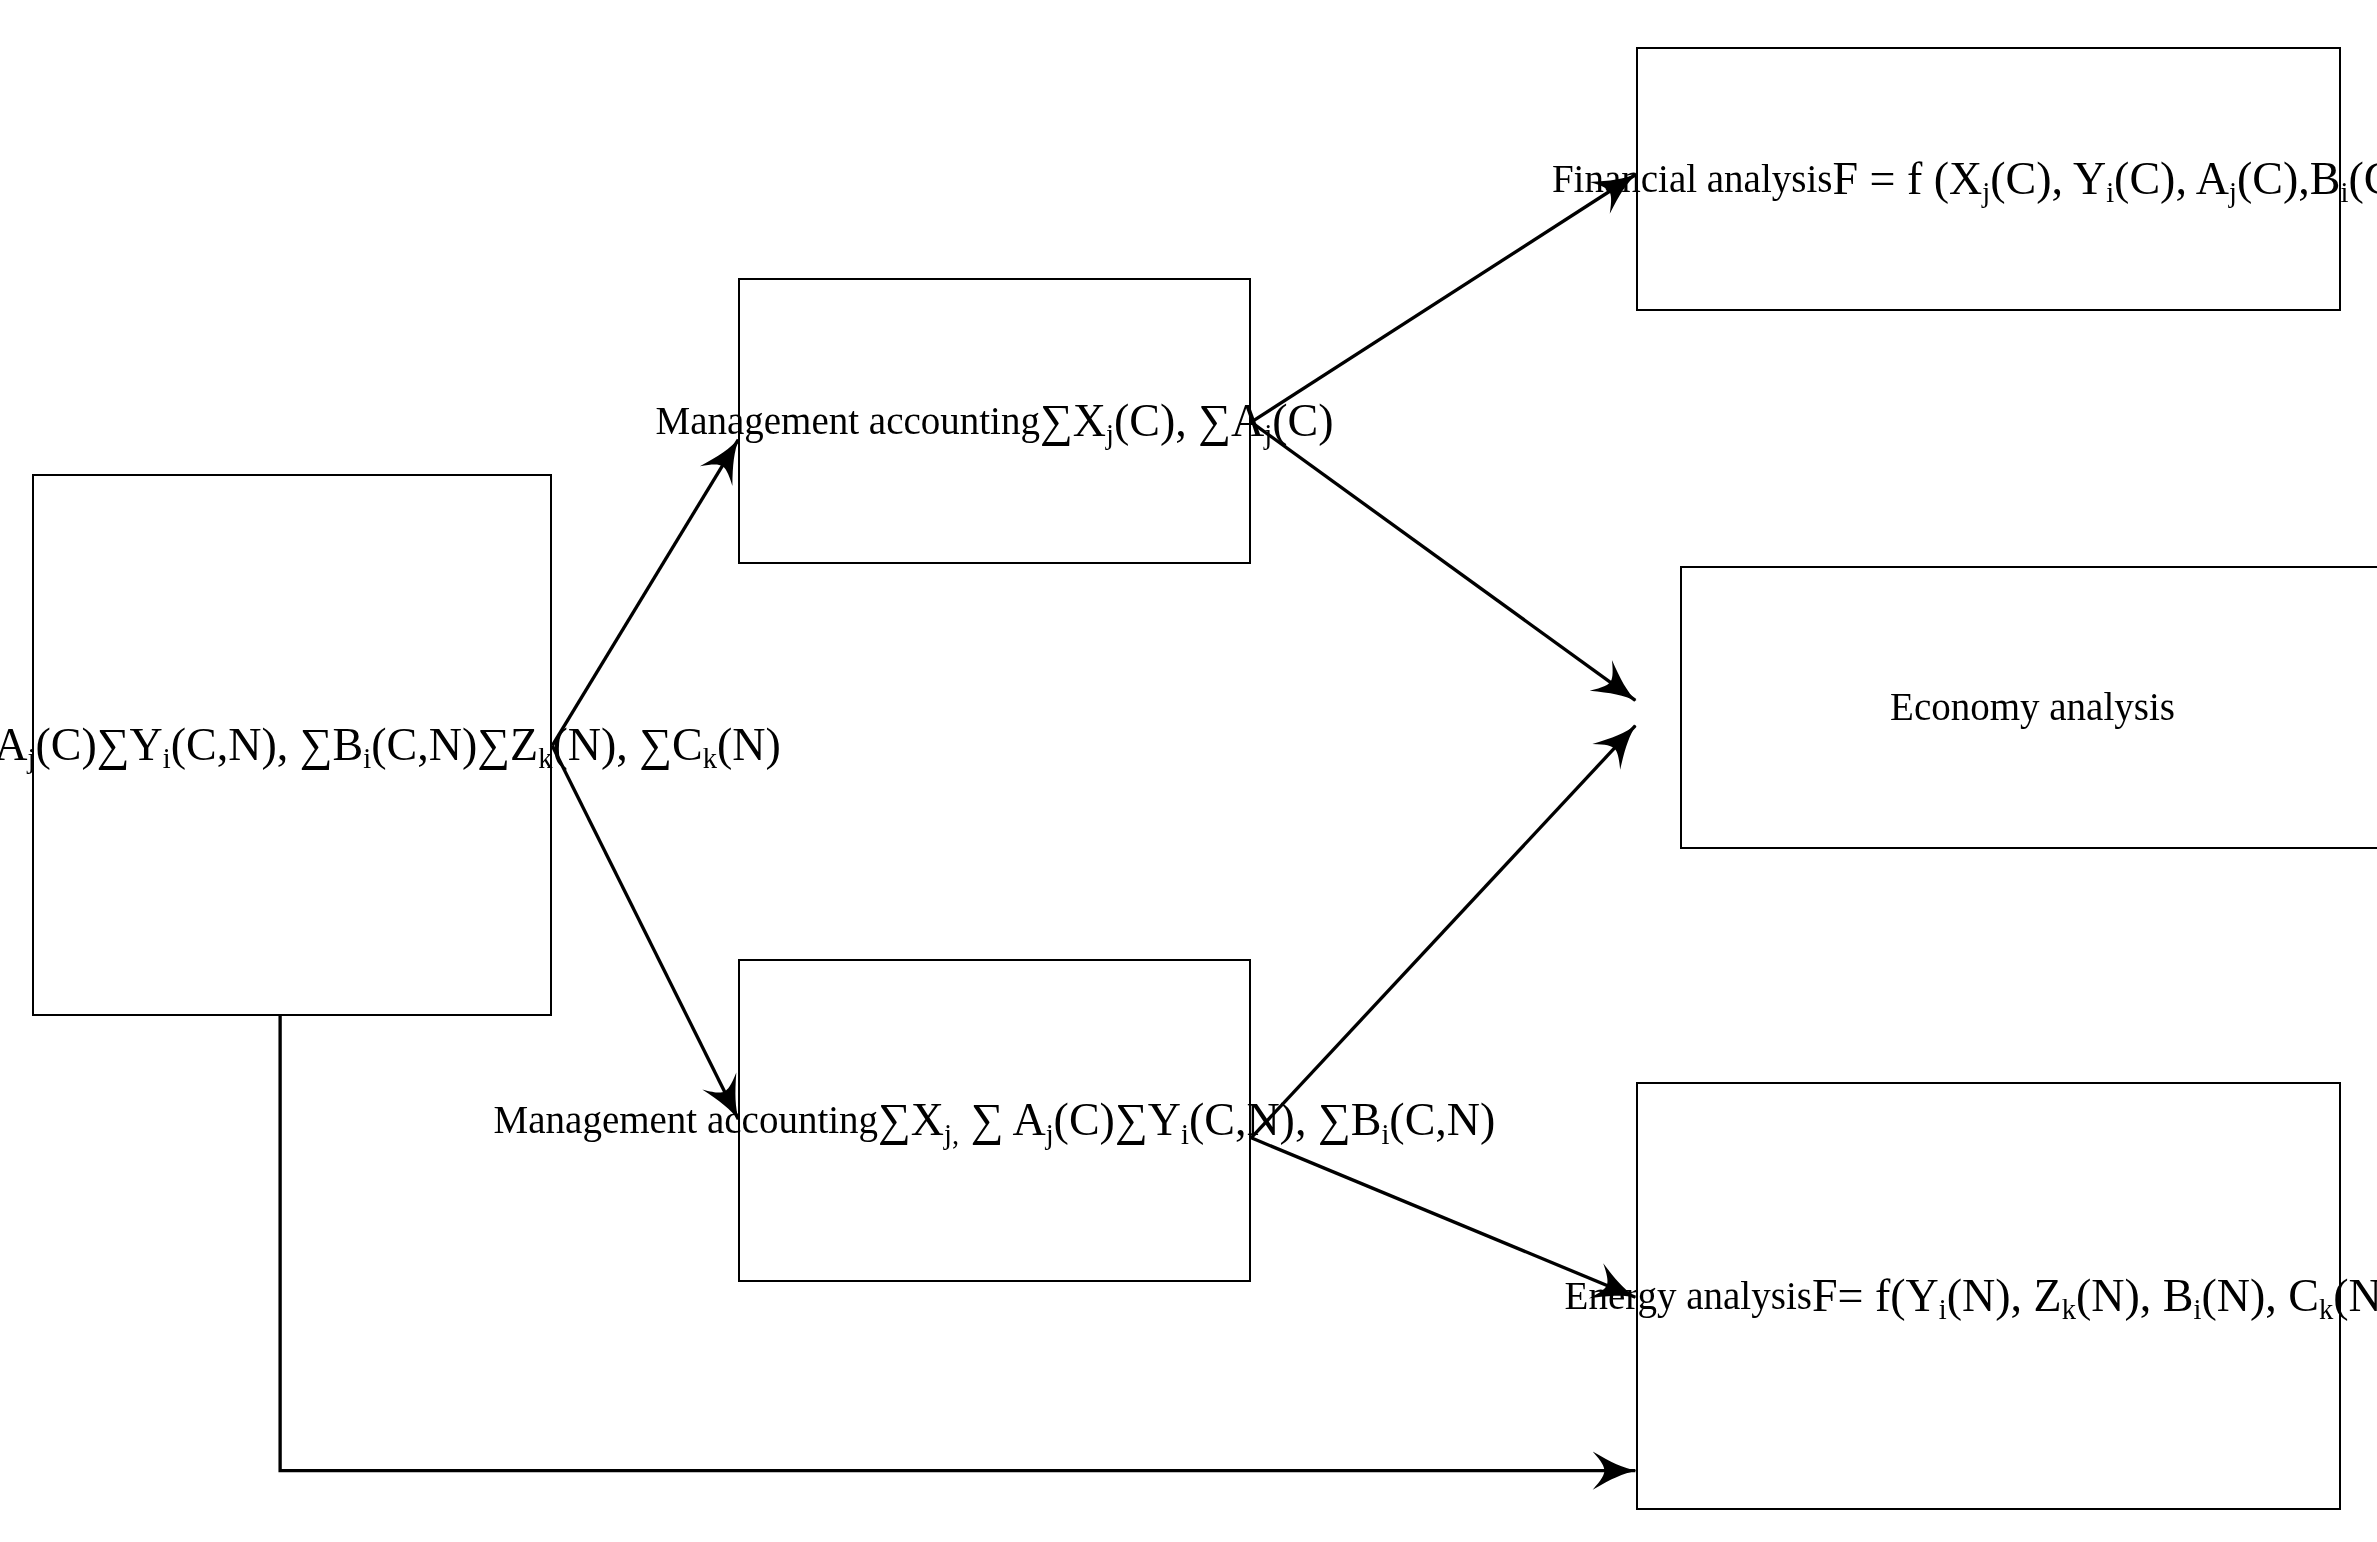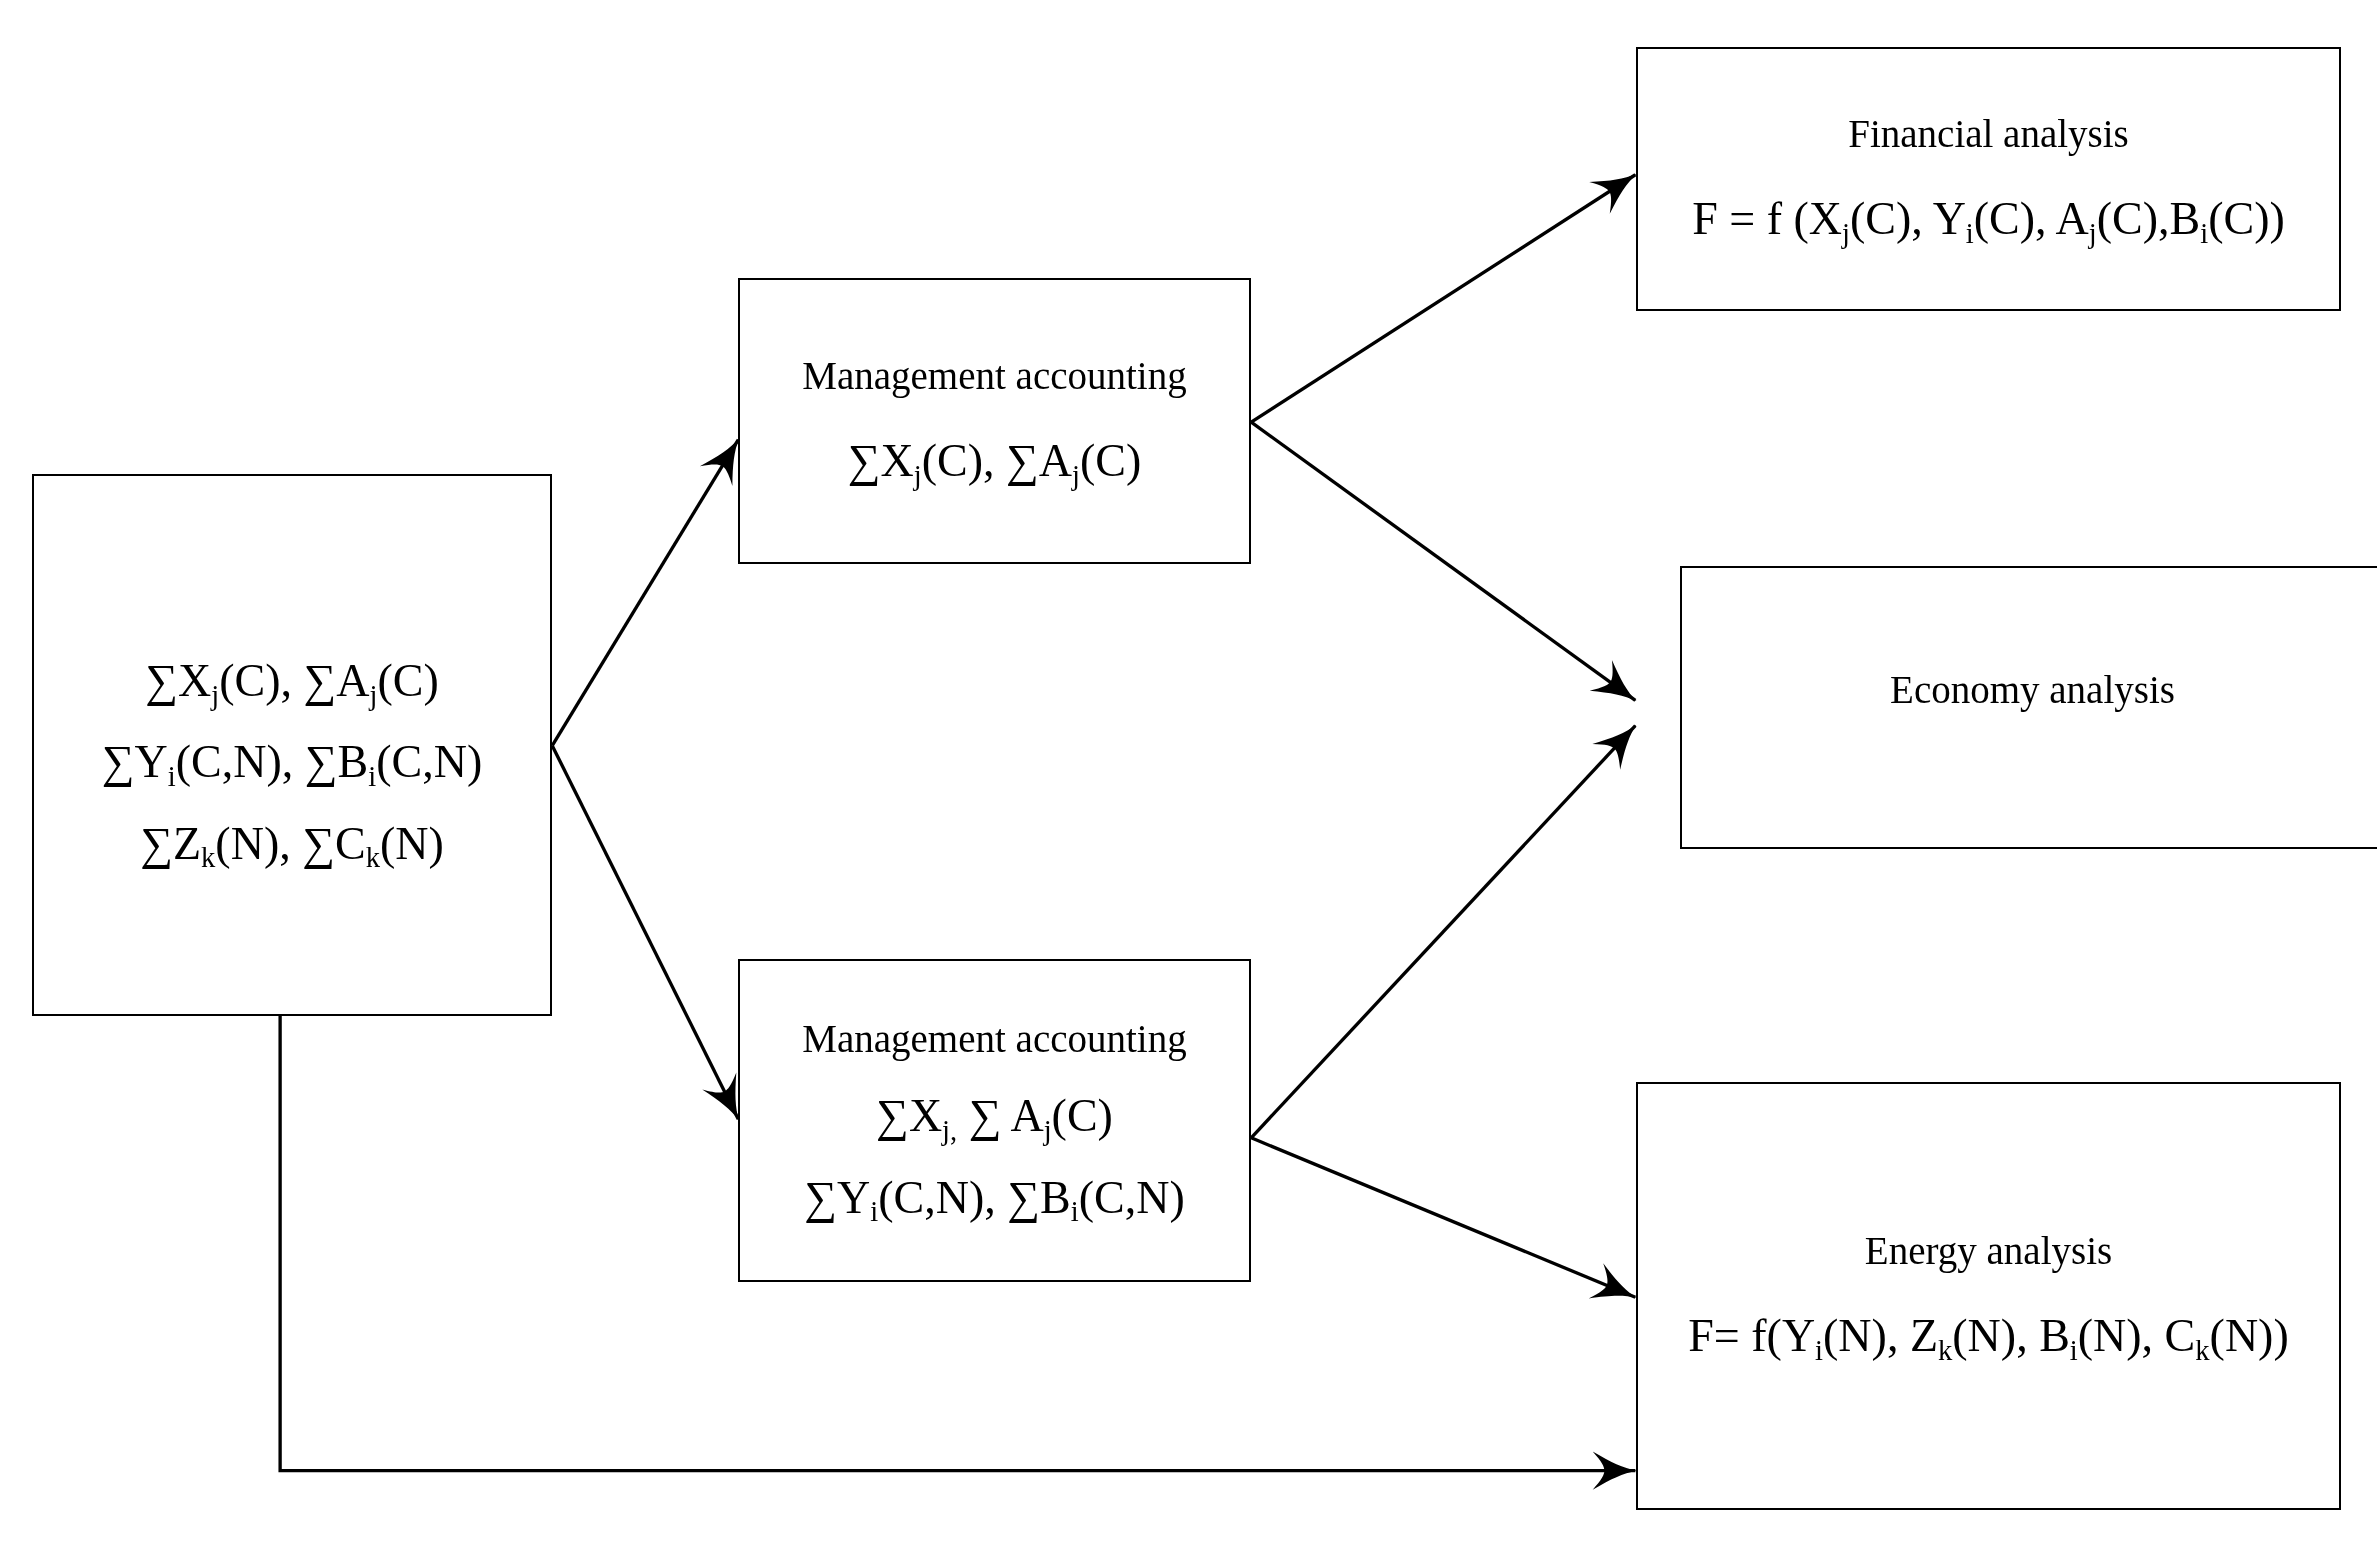--- a/index.html
+++ b/index.html
@@ -25,21 +25,21 @@
     left: 0;
     width: 2377px;
     height: 1542px;
   }
   .node-box {
     position: absolute;
     box-sizing: border-box;
     border: 2.7px solid #000000;
     background: transparent;
     display: flex;
-    flex-direction: column;
+    flex-direction: row;
     align-items: center;
     justify-content: center;
     text-align: right;
     color: #000000;
   }
   .node-title {
     font-size: 39px;
     line-height: 1.18;
     white-space: nowrap;
   }

